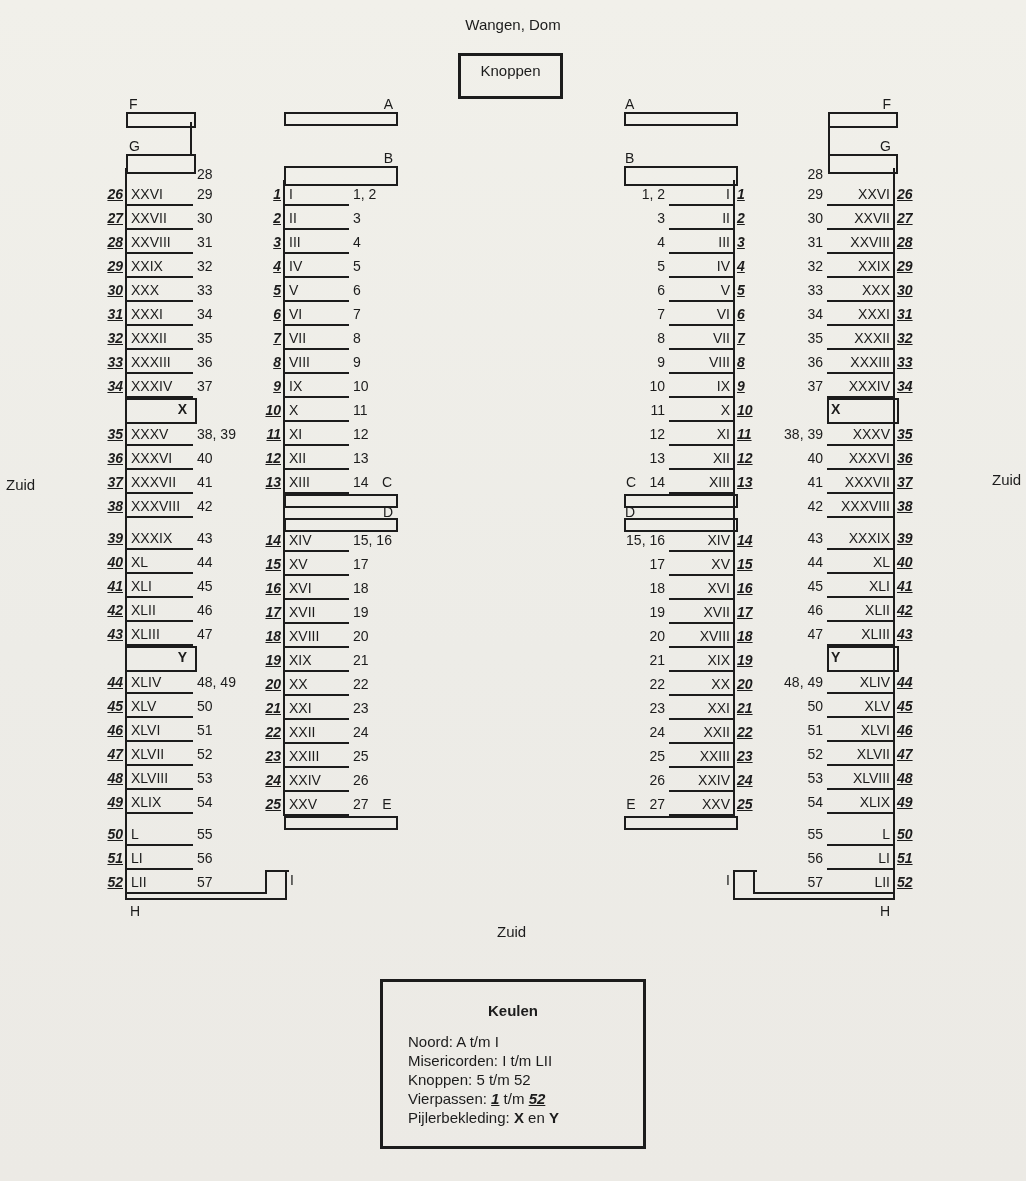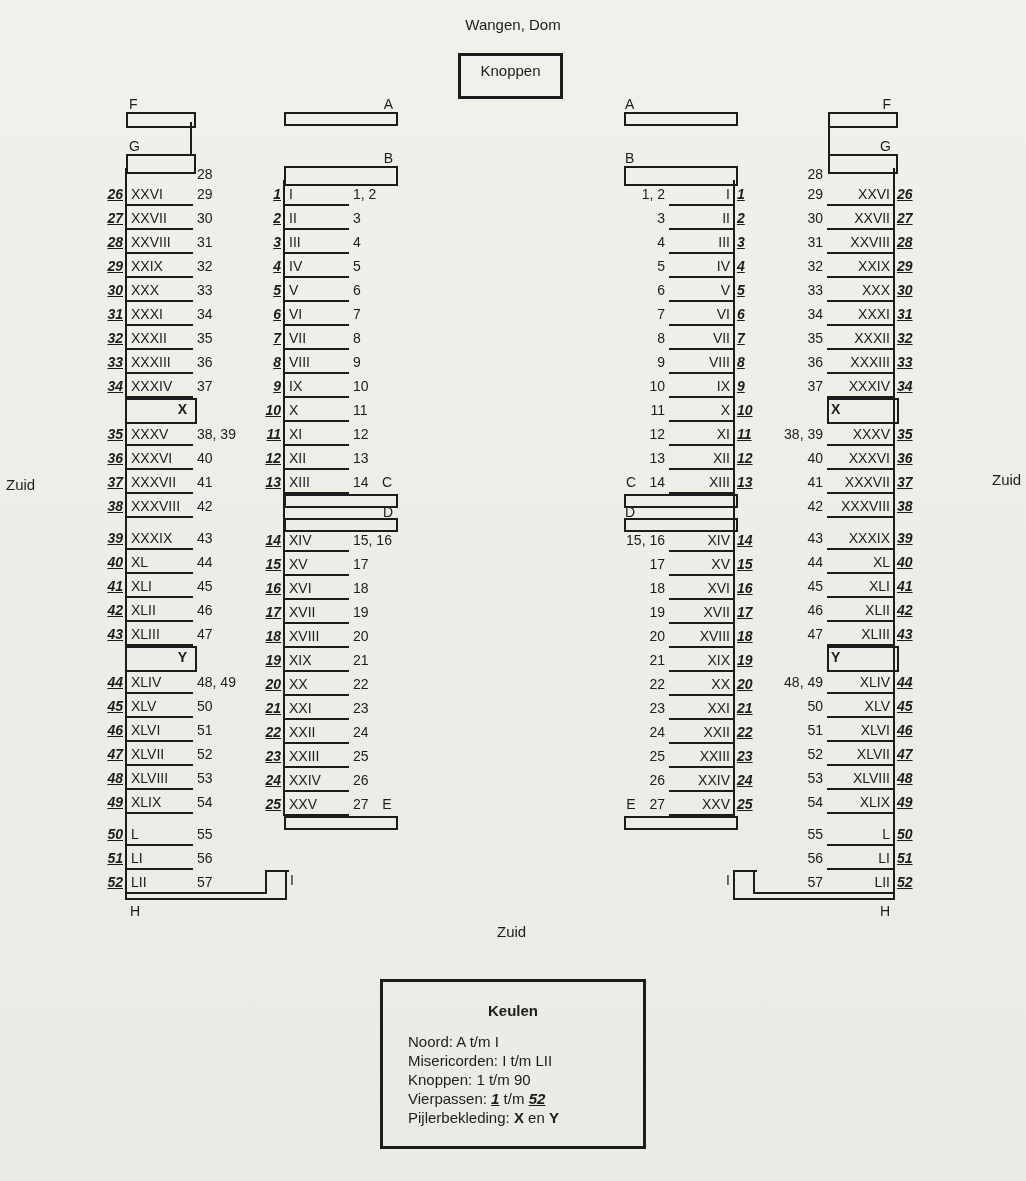--- a/index.html
+++ b/index.html
@@ -516,19 +516,19 @@
         <div class="t" style="left: 710px; top: 872px; width: 20px; text-align: right;">I</div>
         <div class="t" style="left: 850px; top: 903px; width: 40px; text-align: right;">H</div>
       </div>
     </div>
 
   <div class="abs box" style="left:380px;top:979px;width:260px;height:164px">
     <div class="t" style="text-align:center;margin-top:20px;font-weight:bold;font-size:15px">Keulen</div>
     <div id="legend-lines" style="margin:13px 0 0 25px">
         <div class="legend-line"><span>Noord: A t/m I</span></div>
         <div class="legend-line"><span>Misericorden: I t/m LII</span></div>
-        <div class="legend-line"><span>Knoppen: 1 t/m 90</span></div>
+        <div class="legend-line"><span>Knoppen: 5 t/m 52</span></div>
         <div class="legend-line"><span>Vierpassen: </span><span class="vierpas">1</span><span> t/m </span><span class="vierpas">52</span></div>
         <div class="legend-line"><span>Pijlerbekleding: </span><span style="font-weight: bold;">X</span><span> en </span><span style="font-weight: bold;">Y</span></div>
       </div>
   </div>
 
 </div>
 
 </body></html>

